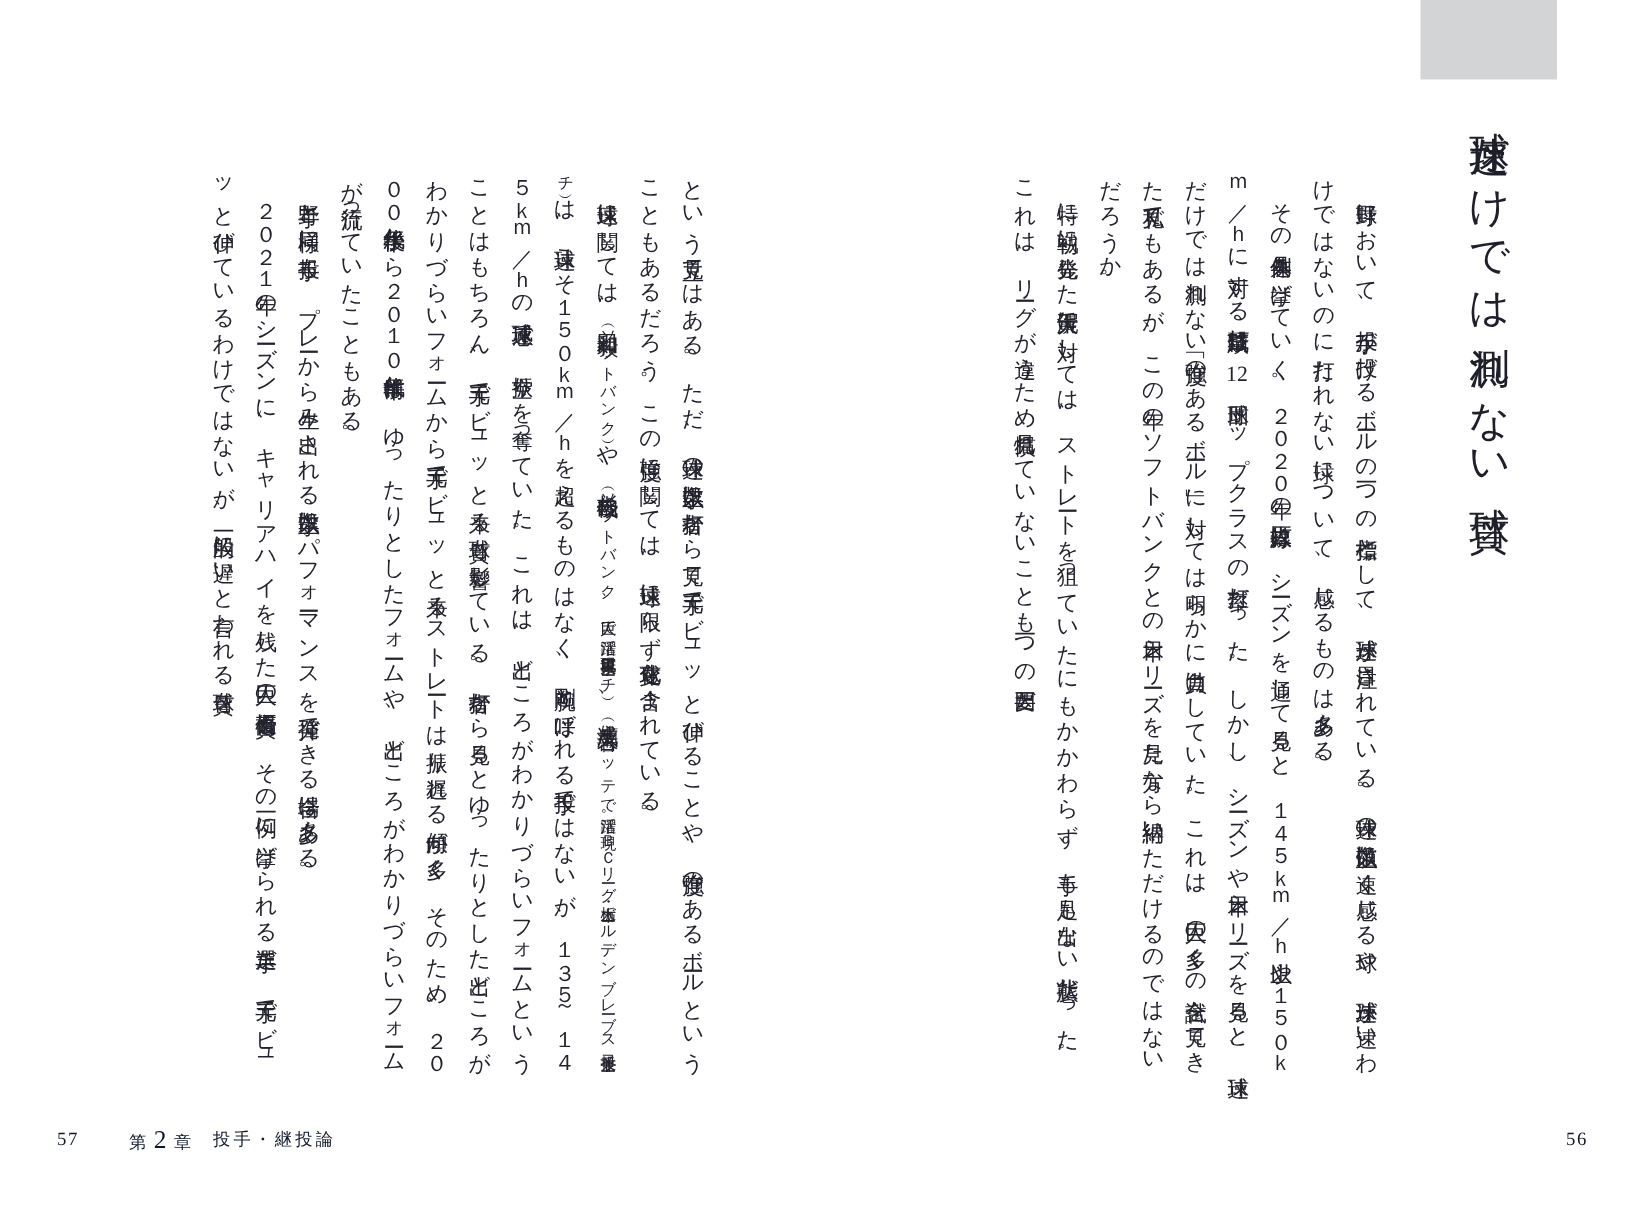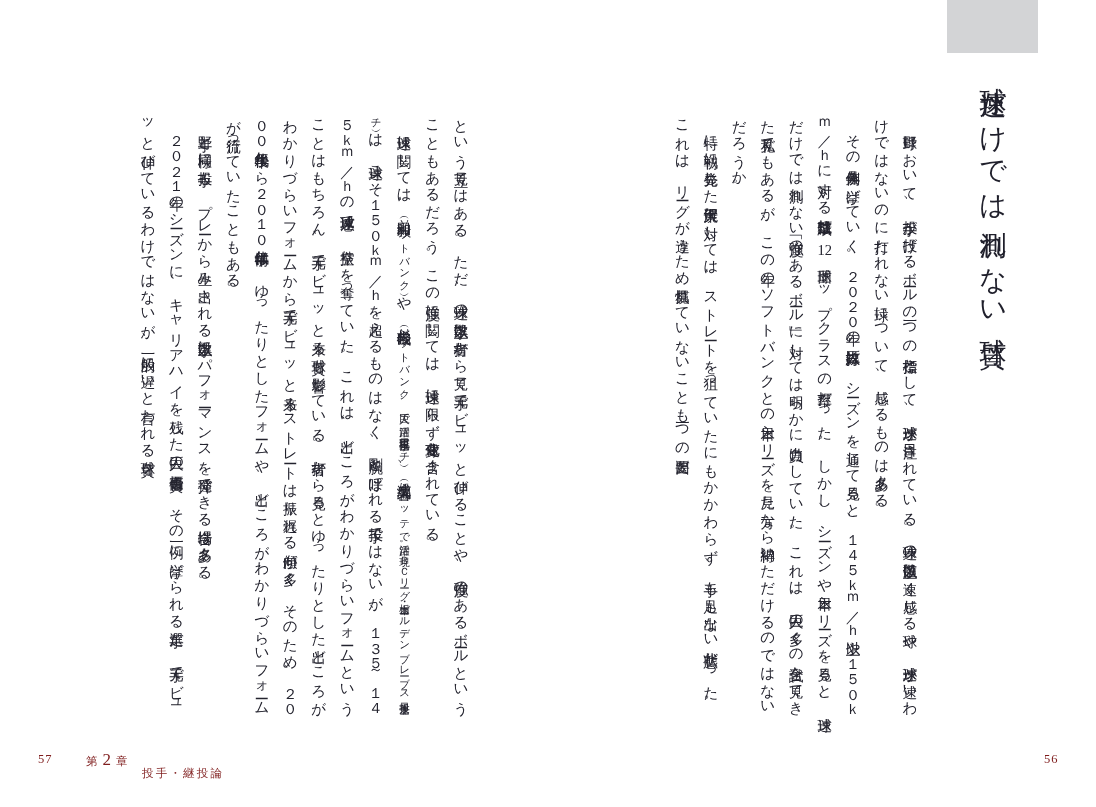--- a/index.html
+++ b/index.html
@@ -39,27 +39,27 @@
     letter-spacing: 0.42px;
     text-align: justify;
     color: #23232e;
   }
   .vbody-right { left: 608px; width: 316px; }
   .vbody-left  { left: 46px;  width: 429px; }
   .vbody p { margin: 0; }
   .vbody p.indent { text-indent: 1em; }
   .small-note { font-size: 10.5px; letter-spacing: 0.2px; }
   .tcy { text-combine-upright: all; -webkit-text-combine: horizontal; }
-  .footer { position: absolute; top: 750px; left: 0; width: 1065px; height: 24px; font-size: 12.5px; color: #7f1d1d; }
+  .footer { position: absolute; top: 750px; left: 0; width: 1065px; height: 24px; font-size: 12.5px; color: #0f172a; }
   .pagenum-left  { position: absolute; left: 38px; top: 2px; letter-spacing: 1px; }
   .pagenum-right { position: absolute; left: 1044px; top: 2px; letter-spacing: 1px; }
   .chapter-block { position: absolute; left: 86px; top: 0; display: flex; align-items: baseline; }
   .chapter-prefix, .chapter-suffix { font-size: 11.5px; padding-top: 3px; }
   .chapter-number { font-size: 17px; margin: 0 5px; }
-  .chapter-title { position: absolute; left: 142px; top: 16px; font-size: 11.5px; letter-spacing: 2.2px; }
+  .chapter-title { position: absolute; left: 142px; top: 2px; font-size: 11.5px; letter-spacing: 2.2px; }
 </style>
 </head>
 <body>
 
 <div class="header-block"></div>
 
 <h1 class="vtitle">球速だけでは測れない球質</h1>
 
 <div class="vbody vbody-right">
   <p class="vtext indent">野球において、投手が投げるボールの一つの指標として、球速が注目されている。球速の数値以上に速く感じる球や、球速が速いわけではないのに打たれない球について、感じるものは多々ある。</p>

